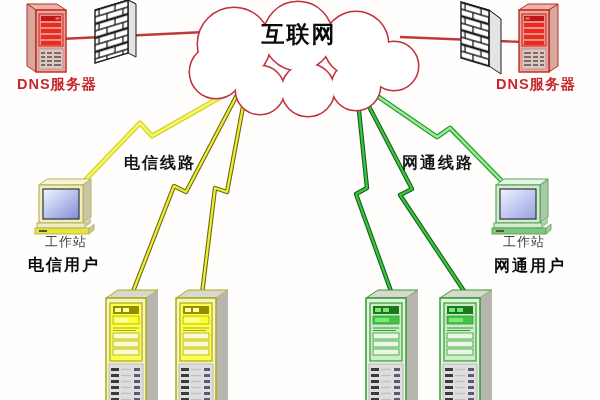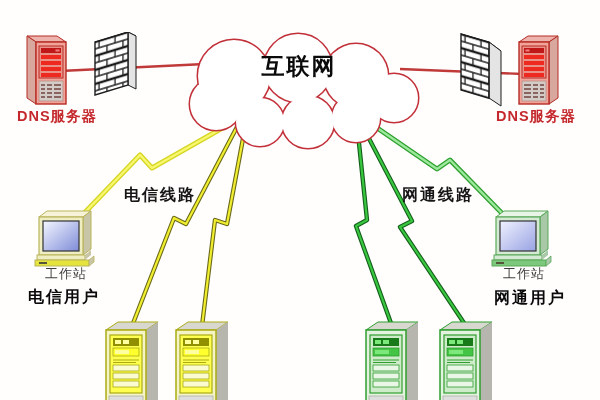--- a/index.html
+++ b/index.html
@@ -1,21 +1,21 @@
 <!DOCTYPE html>
 <html><head>
 <meta charset="utf-8">
 <style>
   html,body{margin:0;padding:0;}
   body{
     width:600px;height:400px;overflow:hidden;
     background:#fffefd;
     font-family:"Liberation Sans", sans-serif;
   }
-  .stage{position:relative;width:600px;height:300px;margin-top:32px;}
+  .stage{position:relative;width:600px;height:300px;}
   svg{display:block;}
   svg text{font-family:"Liberation Sans", sans-serif;}
 
   
   .dns-tower{
     --top:#ecb4ac; --side:#d8a89e; --face:#f2a49a; --line:#b62c24;
     --pbg:#e89288; --dark:#c01818; --bright:#ee2920;
   }
   .rack-yellow{
     --line:#aaaa14; --face:#f4f4c6; --pbg:#ffff50; --dark:#8f8f00;

